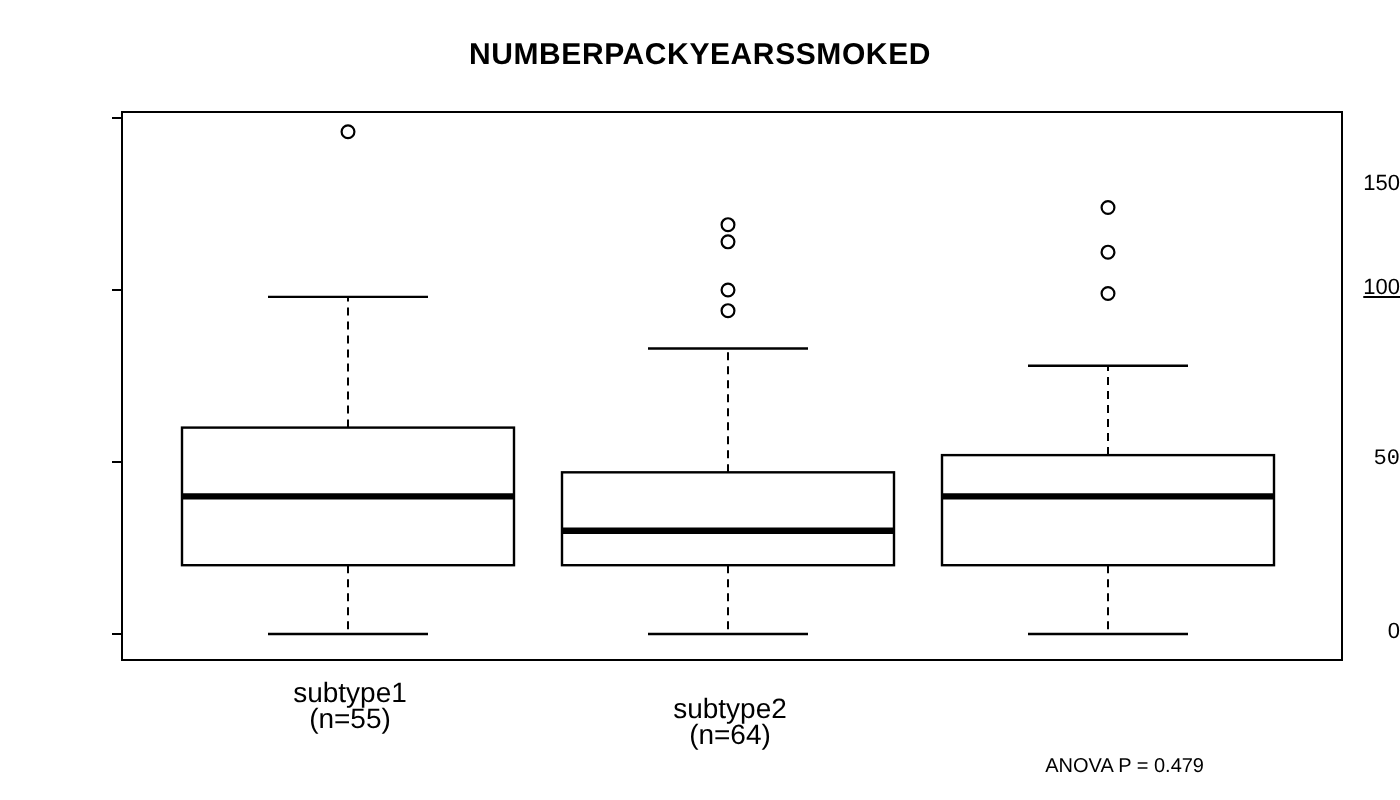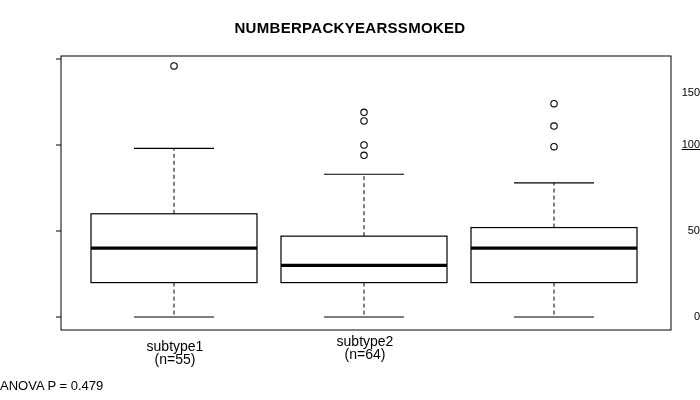--- a/index.html
+++ b/index.html
@@ -49,47 +49,47 @@
     line-height: 13px;
     white-space: nowrap;
     width: 140px;
   }
   .x-tick-label .ln2 { display: block; }
   .footer-note {
     position: absolute;
     top: 378px;
     left: 0;
     width: 602px;
-    text-align: left;
-    font-size: 13px;
+    text-align: right;
+    font-size: 10px;
     white-space: nowrap;
   }
   svg.canvas {
     position: absolute;
     left: 0;
     top: 0;
   }
 </style>
 </head>
 <body>
 
 <div id="plot-root">
 
   <div class="chart-title">NUMBERPACKYEARSSMOKED</div>
 
   <div class="y-tick-label" style="top:53px;margin-top:34px;">150</div>
   <div class="y-tick-label" style="top:139px;text-decoration:underline;">100</div>
-  <div class="y-tick-label" style="top:225px;">50</div>
+  <div class="y-tick-label" style="top:225px;font-family:Liberation Mono, monospace;">50</div>
   <div class="y-tick-label" style="top:311px;">0</div>
 
   <div class="x-tick-label" style="left:105px; top:340px;">
     <span>subtype1</span>
     <span class="ln2">(n=55)</span>
   </div>
-  <div class="x-tick-label" style="left:295px; top:335px;">
+  <div class="x-tick-label" style="left:295px; top:348px;">
     <span>subtype2</span>
     <span class="ln2">(n=64)</span>
   </div>
 
   <div class="footer-note">ANOVA P = 0.479</div>
 
   <svg class="canvas" id="chart-svg" width="700" height="400" aria-hidden="true">
 
     <g id="axis-layer">
         <rect x="61" y="56" width="610" height="274" fill="none" stroke="#000000" stroke-width="1"></rect>

